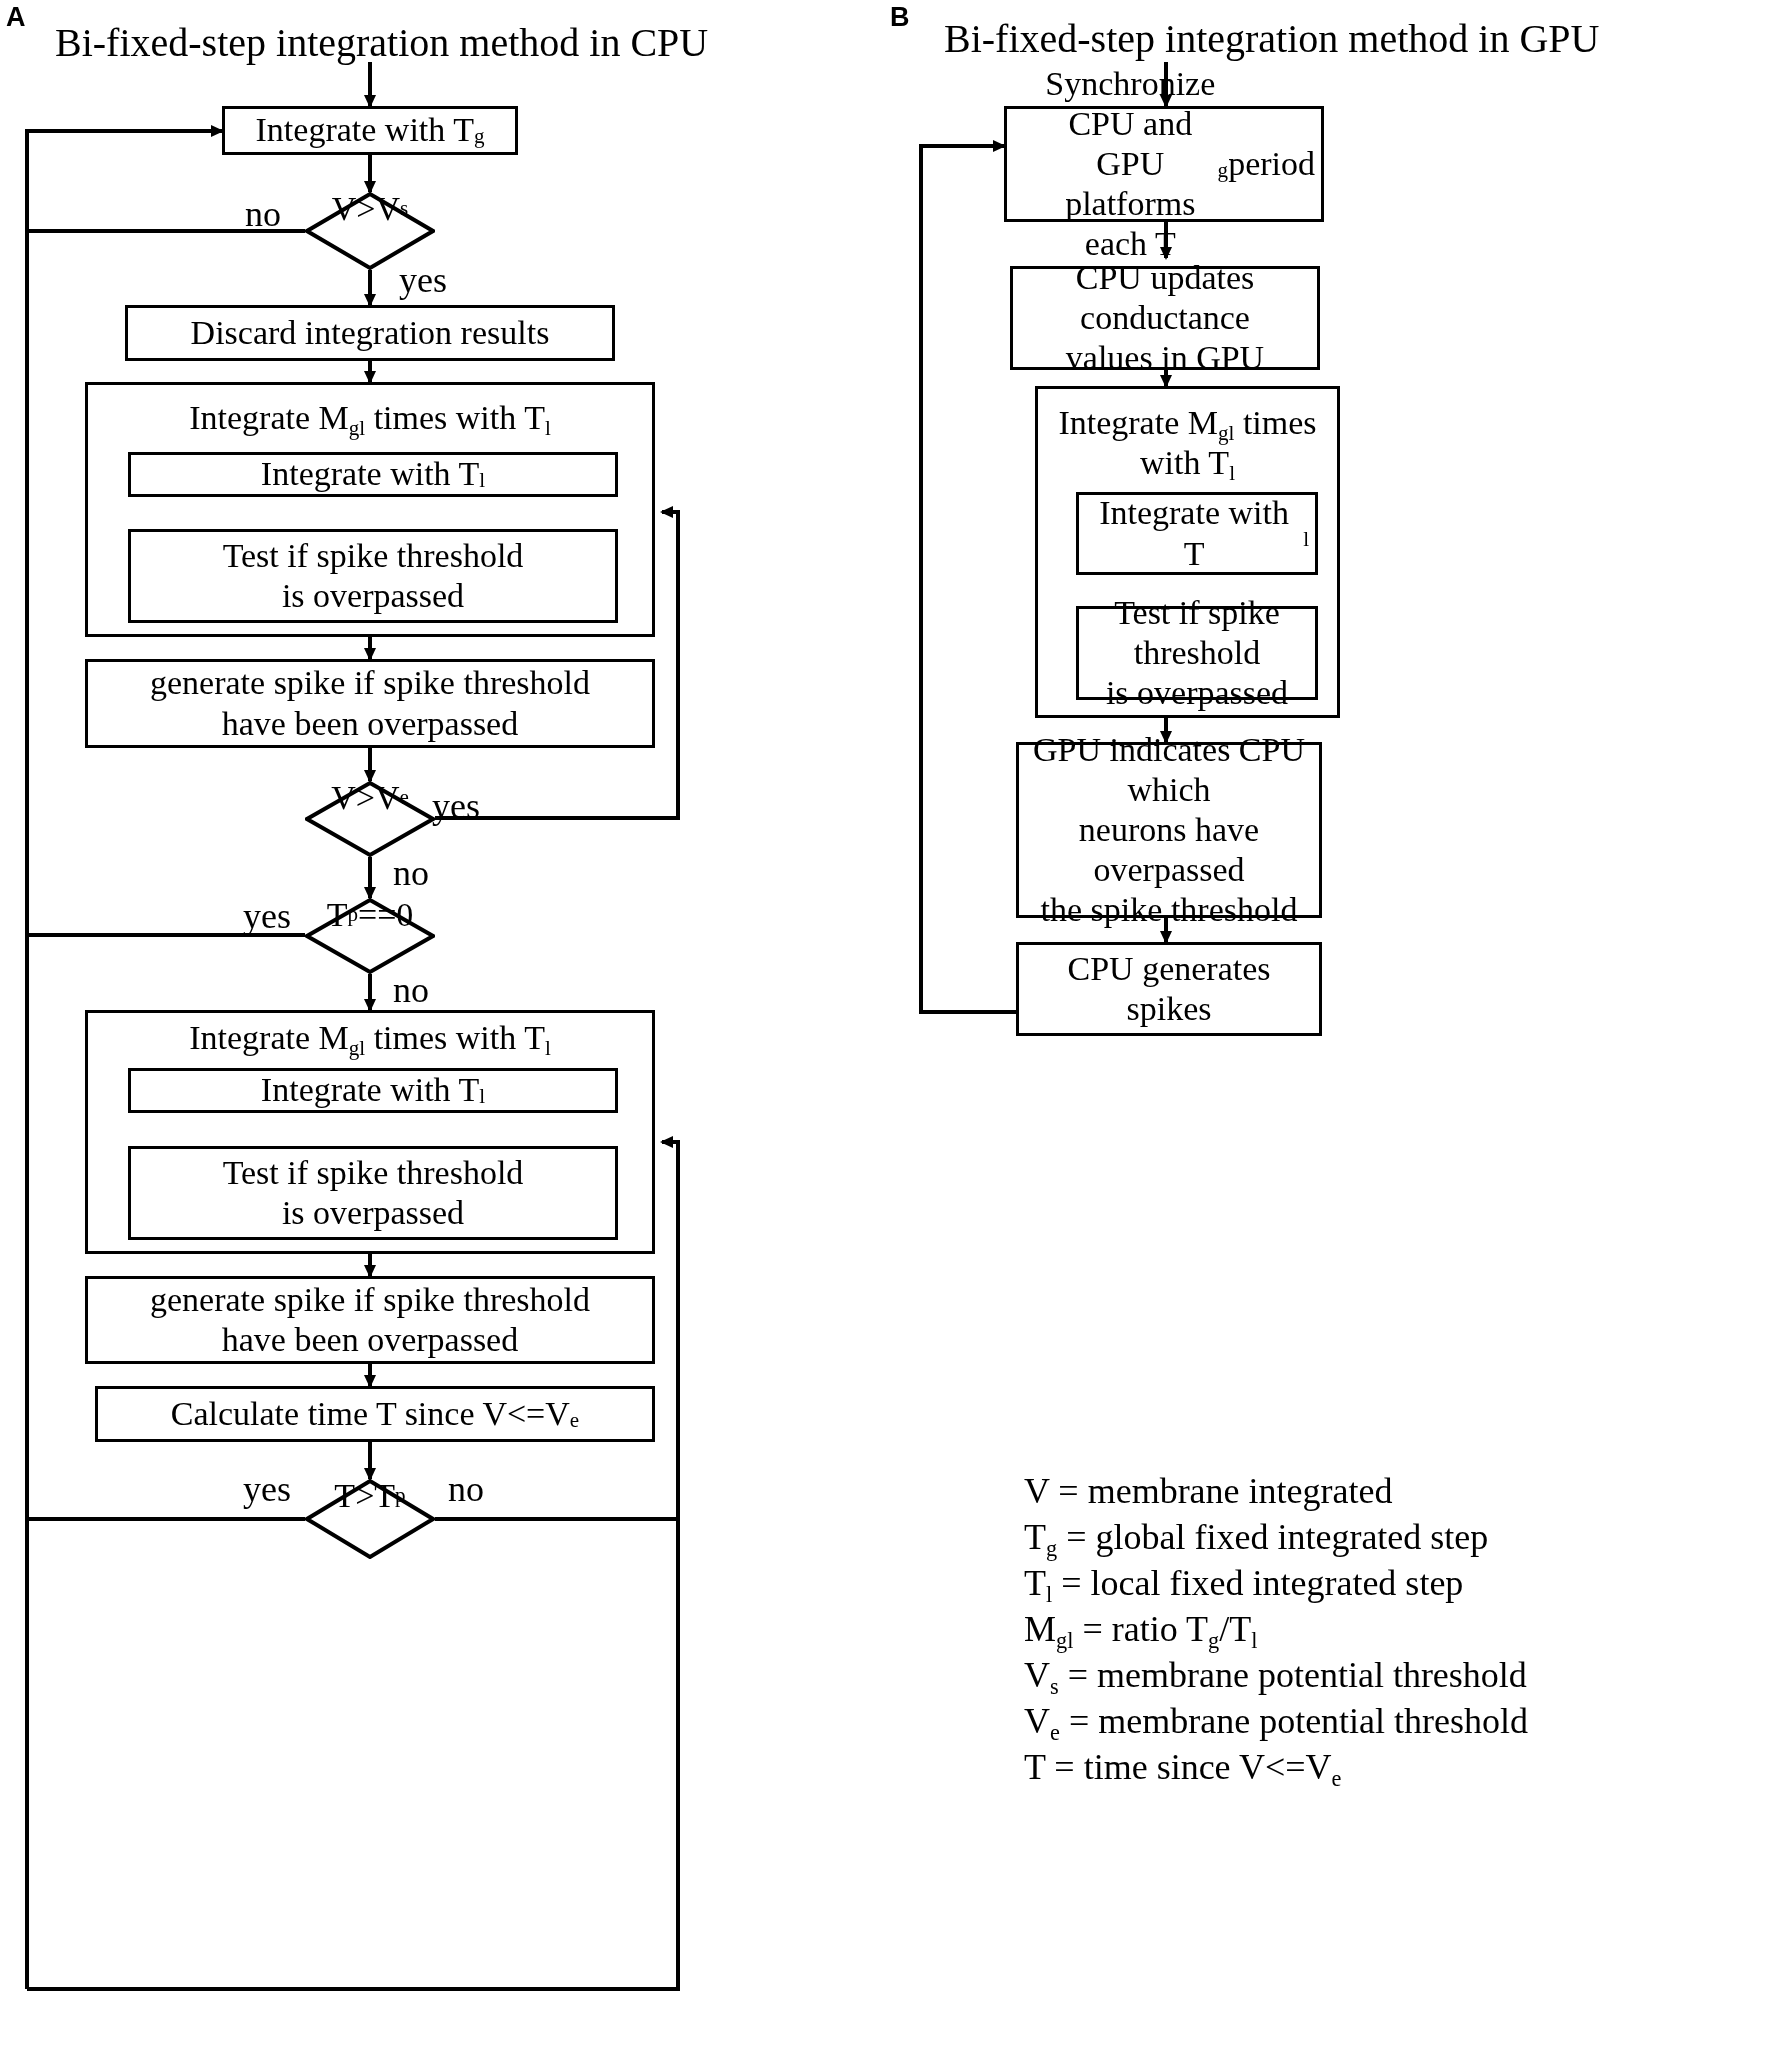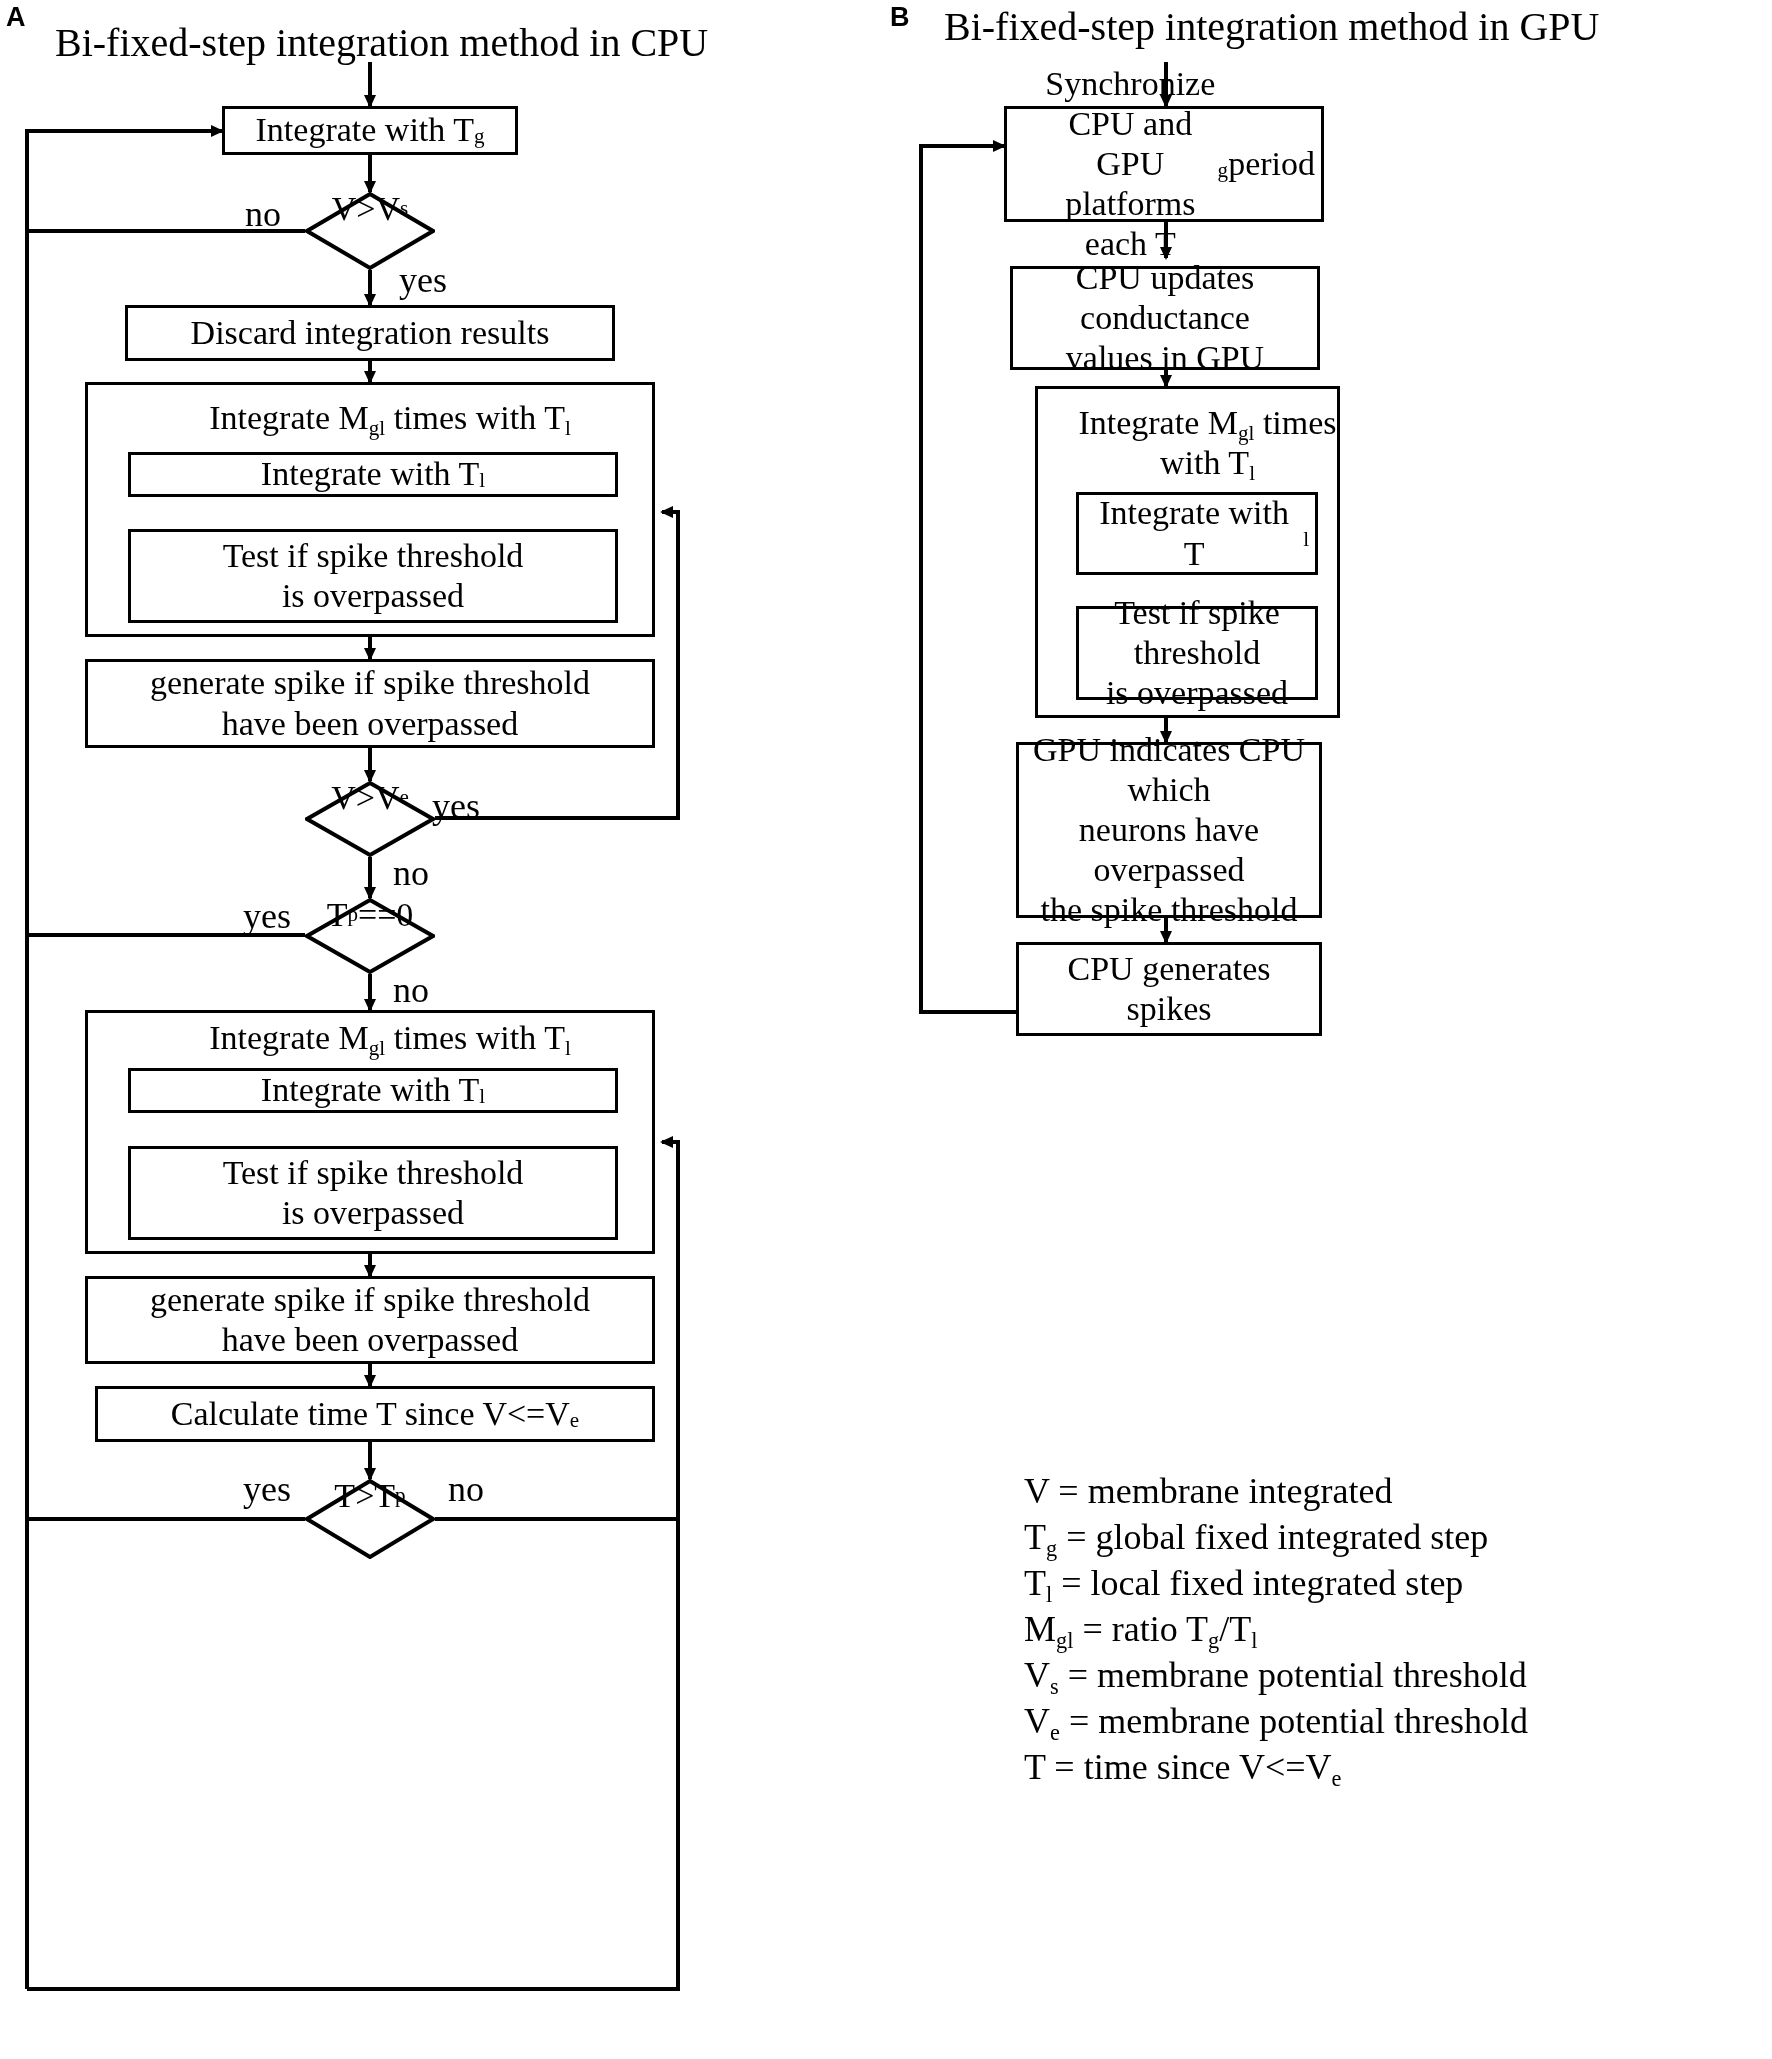--- a/index.html
+++ b/index.html
@@ -8,21 +8,21 @@
   .stage{position:absolute;left:0;top:0;width:1772px;height:2059px;}
   svg.wires{position:absolute;left:0;top:0;width:1772px;height:2059px;overflow:visible;}
   .panel-letter{position:absolute;font-family:"Liberation Sans","DejaVu Sans",sans-serif;
       font-weight:bold;font-size:27px;line-height:1;}
   .panel-title{position:absolute;font-size:40px;line-height:1.05;white-space:nowrap;}
   .node{position:absolute;box-sizing:border-box;border:3px solid #000;background:#fff;
         display:flex;align-items:center;justify-content:center;text-align:center;
         font-size:34px;line-height:1.18;padding:2px 6px;}
   .group{position:absolute;box-sizing:border-box;border:3px solid #000;background:#fff;}
   .group-label{position:absolute;left:0;right:0;text-align:center;font-size:34px;
-        line-height:1.18;pointer-events:none;padding-left:20px;}
+        line-height:1.18;pointer-events:none;}
   .diamond{position:absolute;}
   .diamond svg{position:absolute;left:0;top:0;}
   .diamond .dlabel{position:absolute;left:0;top:0;width:100%;height:100%;
         display:flex;align-items:flex-start;justify-content:center;font-size:34px;line-height:1;}
   .edge-label{position:absolute;font-size:36px;line-height:1;white-space:nowrap;}
   .legend{position:absolute;font-size:36px;line-height:1.30;white-space:nowrap;}
   .legend div{height:46px;}
   sub{font-size:0.62em;vertical-align:baseline;position:relative;top:0.30em;}
 </style>
 </head>
@@ -159,21 +159,21 @@
   <div class="diamond" style="left:305px;top:1479px;width:130px;height:80px;">
     <svg width="130" height="80" viewBox="0 0 130 80">
       <polygon points="65,2 128,40 65,78 2,40" fill="#fff" stroke="#000" stroke-width="4"></polygon>
     </svg>
     <div class="dlabel">T&gt;T<sub>p</sub></div>
   </div>
   <div class="edge-label" style="left:243px;top:1471px;">yes</div>
   <div class="edge-label" style="left:448px;top:1471px;">no</div>
 
   <div class="panel-letter" style="left:890px;top:4px;">B</div>
-  <div class="panel-title" style="left:944px;top:6px;">Bi-fixed-step integration method in GPU</div>
+  <div class="panel-title" style="left:944px;top:18px;">Bi-fixed-step integration method in GPU</div>
 
   <div class="node" style="left:1004px;top:106px;width:320px;height:116px;padding-left:36px;">Synchronize CPU and GPU<br>platforms each T<sub>g</sub> period</div>
 
   <div class="node" style="left:1010px;top:266px;width:310px;height:104px;">CPU updates conductance<br>values in GPU</div>
 
   <div class="group" style="left:1035px;top:386px;width:305px;height:332px;"></div>
   <div class="group-label" style="left:1035px;top:403px;width:305px;">Integrate M<sub>gl</sub> times with T<sub>l</sub><br>in GPU</div>
   <div class="node" style="left:1076px;top:492px;width:242px;height:83px;">Integrate with T<sub>l</sub></div>
   <div class="node" style="left:1076px;top:606px;width:242px;height:94px;">Test if spike threshold<br>is overpassed</div>
 

